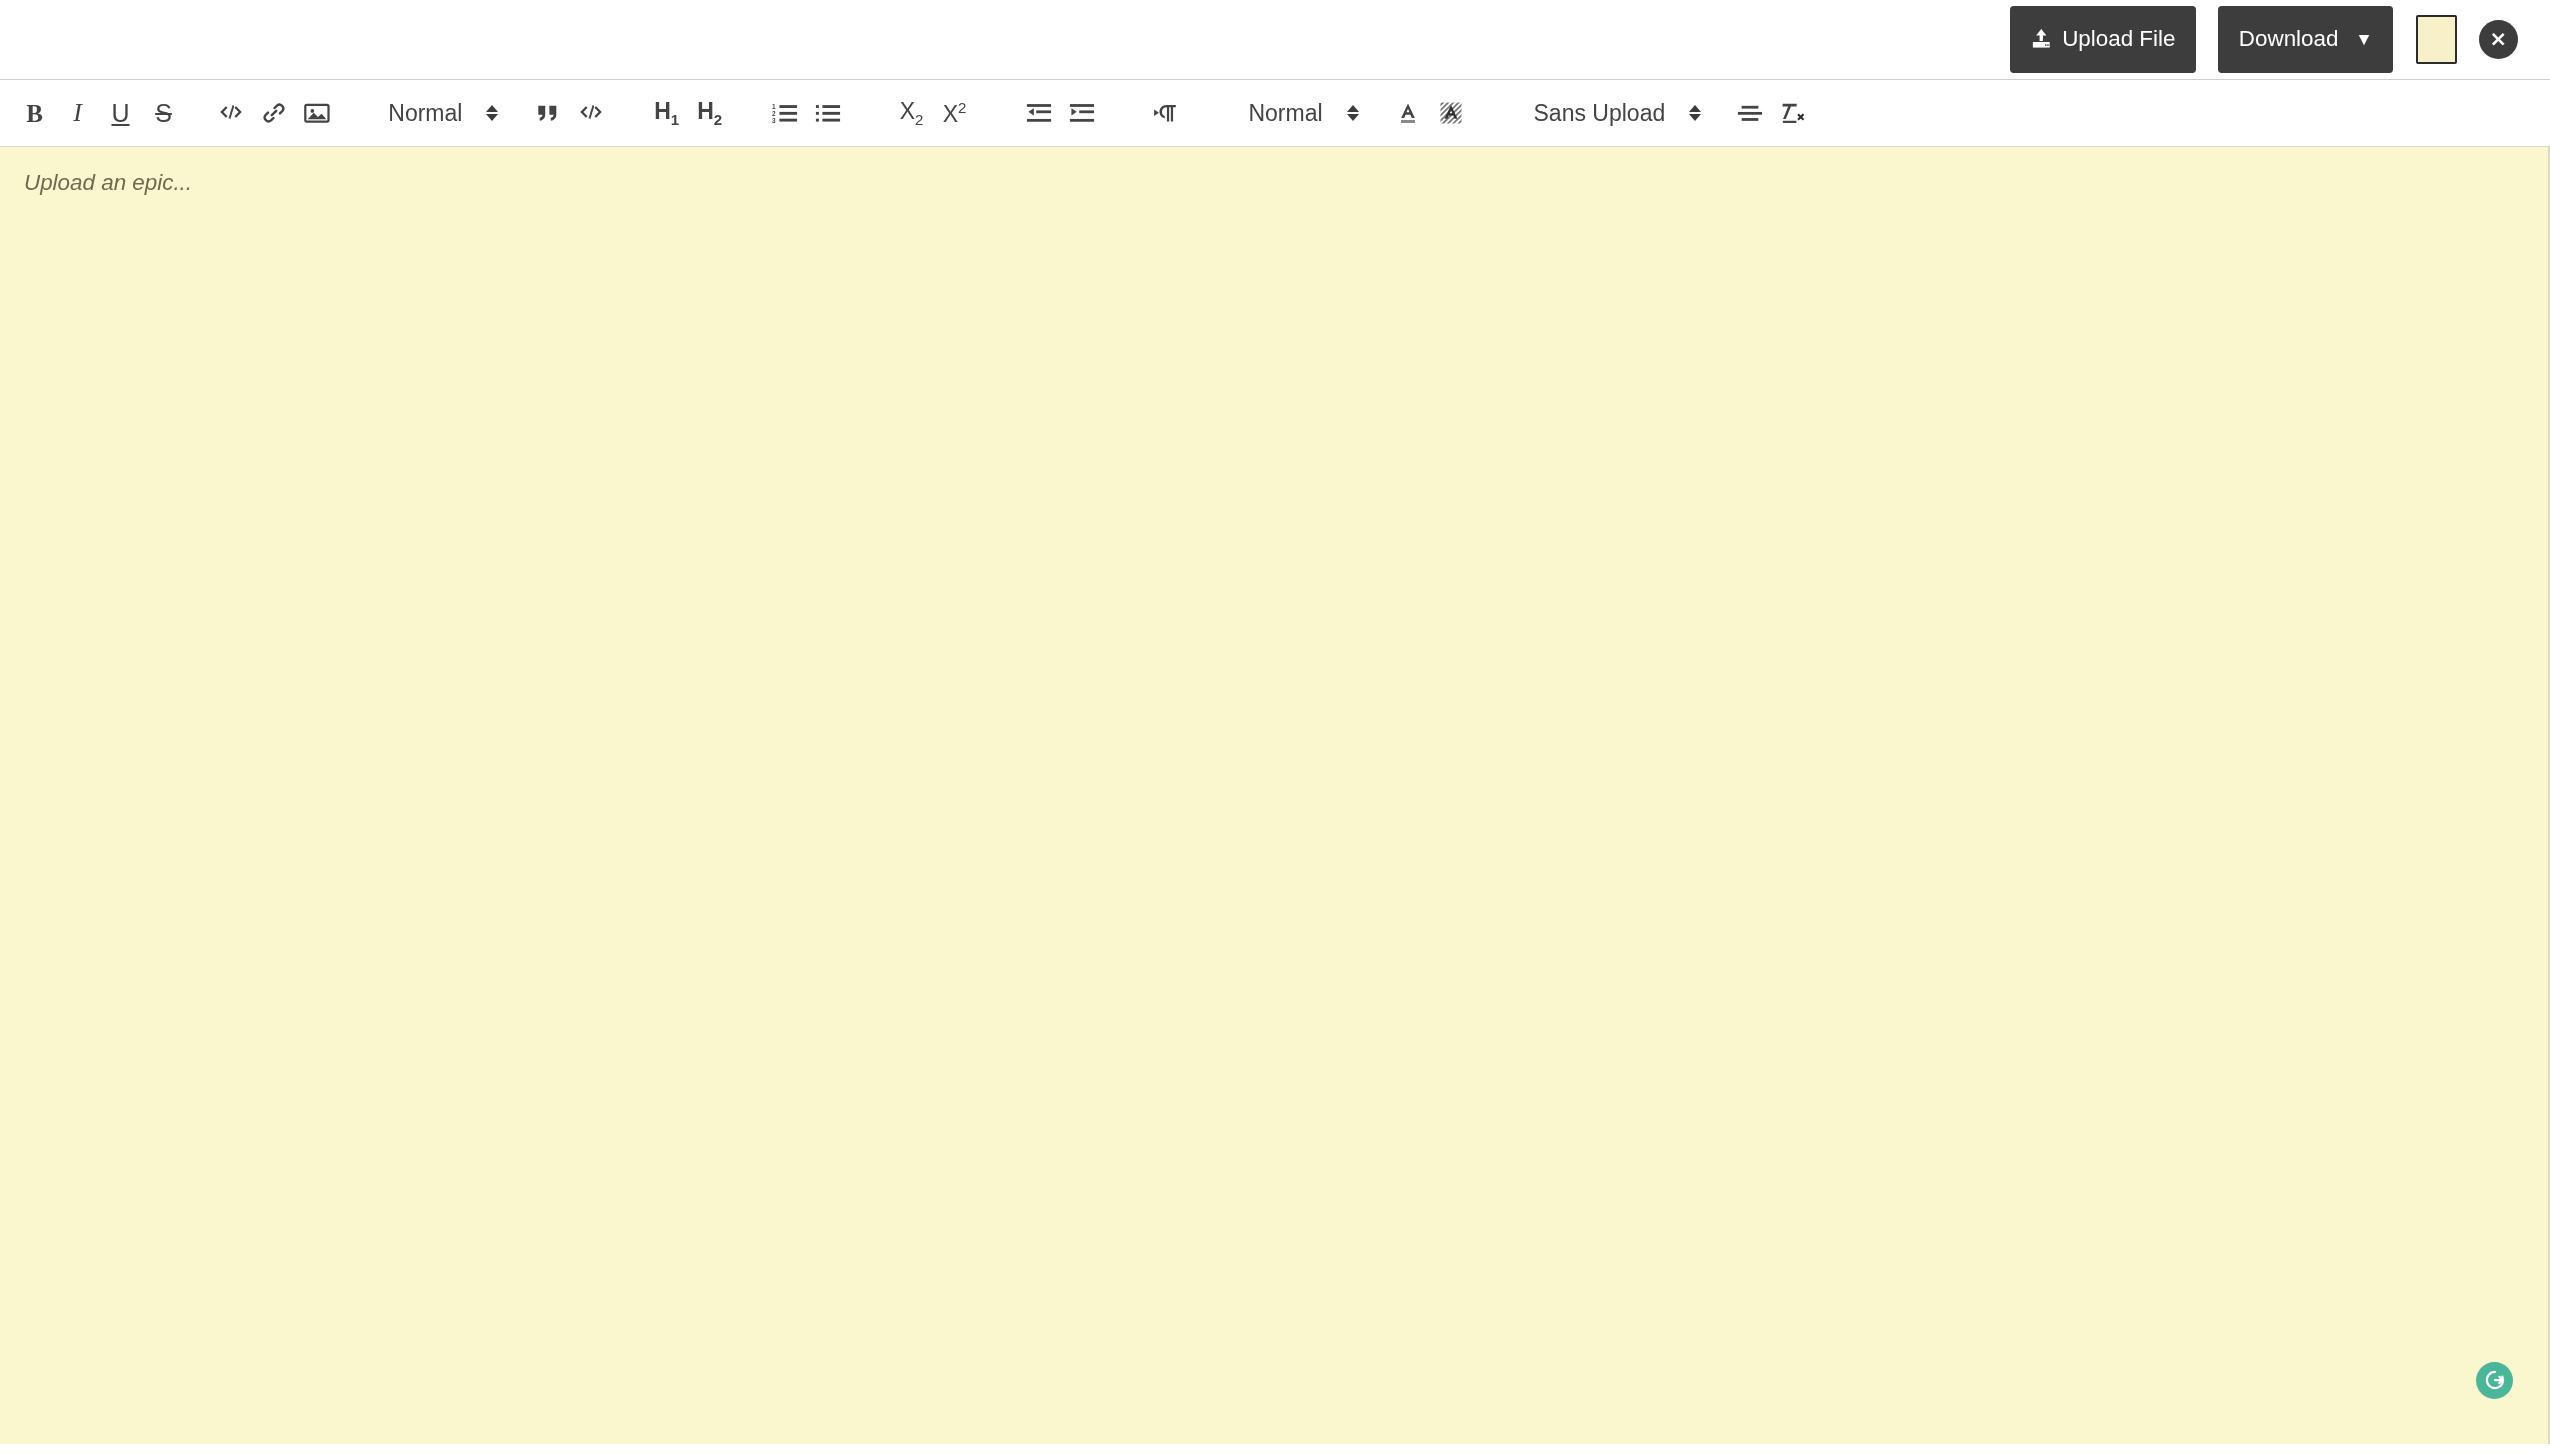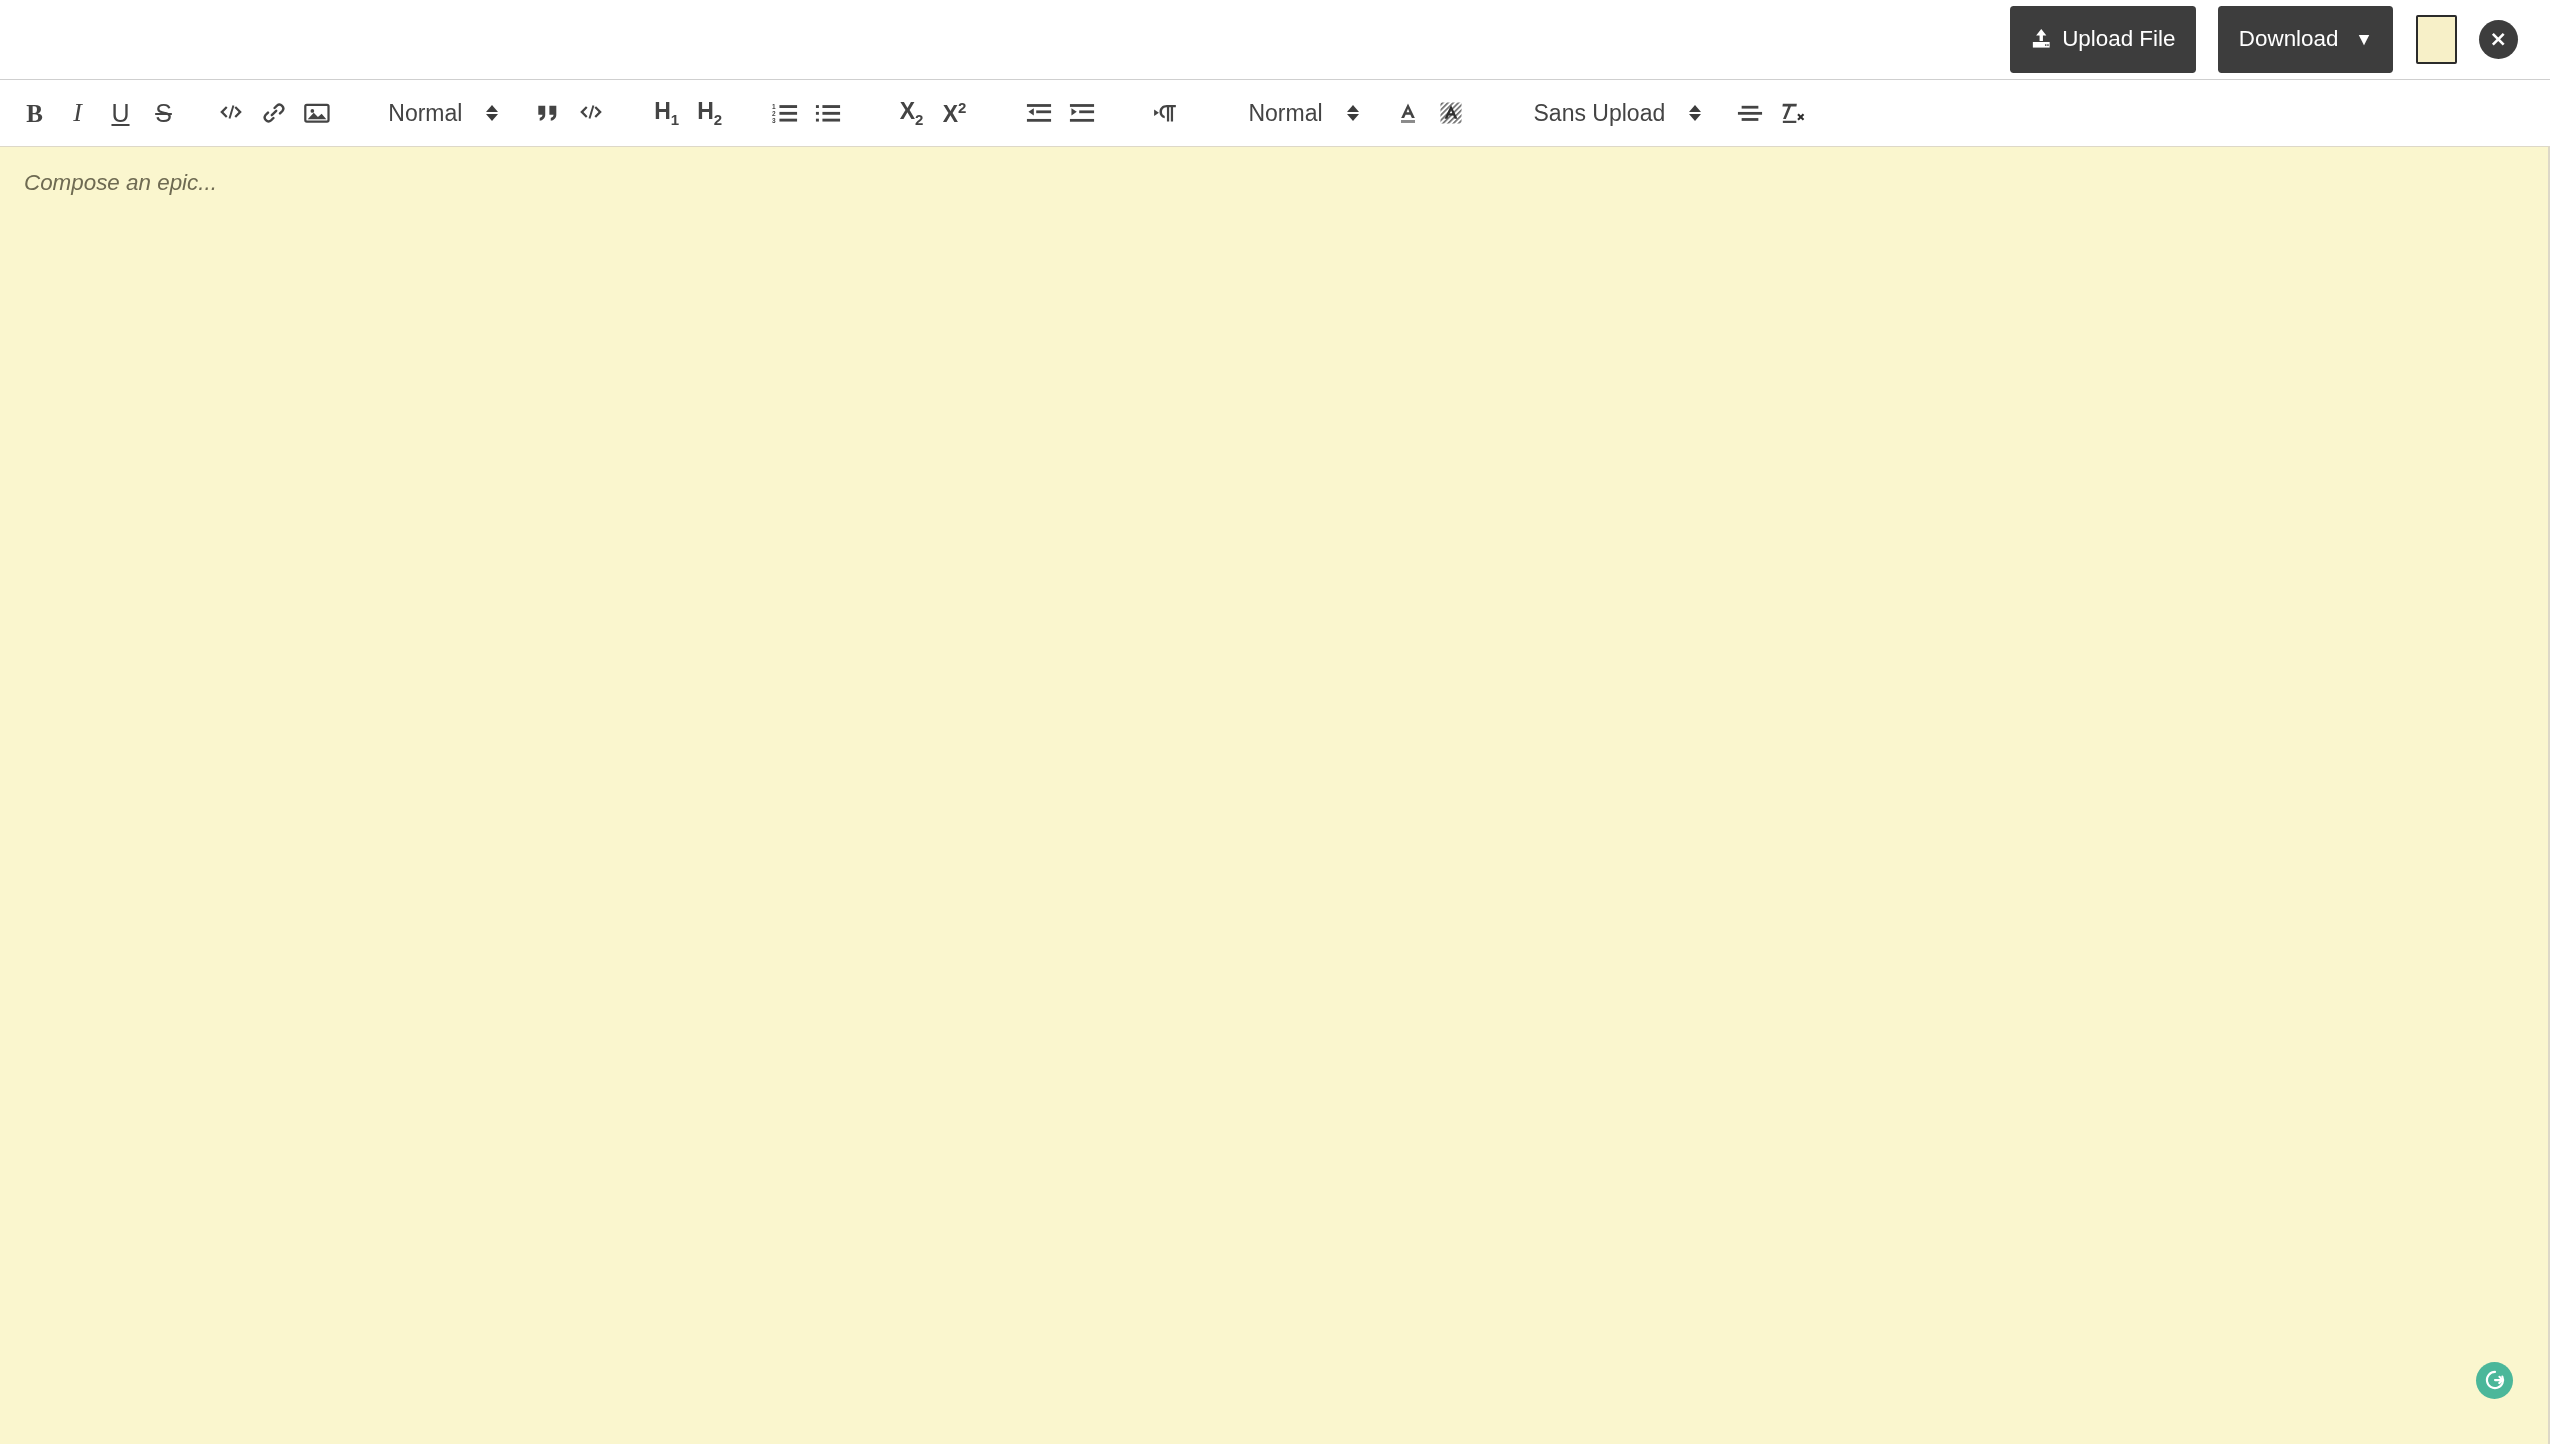--- a/index.html
+++ b/index.html
@@ -134,21 +134,21 @@
     line-height: 1;
     font-family: "Liberation Serif", serif;
   }
   .tb-txt.ital { font-style: italic; font-weight: normal; font-size: 26px; }
   .tb-txt.undl { text-decoration: underline; font-weight: normal; font-size: 25px; font-family:"Liberation Sans",sans-serif;}
   .tb-txt.strk { text-decoration: line-through; font-weight: normal; font-size: 25px; font-family:"Liberation Sans",sans-serif;}
 
   .hx { font-size: 23px; font-weight: bold; color:#444; font-family:"Liberation Sans",sans-serif; line-height:1;margin-left:18px; }
   .hx sub { font-size: 15px; font-weight: bold; }
 
-  .supsub { font-size: 23px; font-weight: bold; color:#444; font-family:"Liberation Sans",sans-serif; line-height:1;}
+  .supsub { font-size: 23px; font-weight: normal; color:#444; font-family:"Liberation Sans",sans-serif; line-height:1;}
   .supsub sub { font-size: 15px; }
   .supsub sup { font-size: 15px; }
 
   
   .tb-picker {
     display: inline-flex;
     align-items: center;
     background: transparent;
     border: none;
     cursor: pointer;
@@ -511,21 +511,21 @@
             <path d="M18.6 15.2 L20.2 13.6 L22.4 15.8 L24.6 13.6 L26.2 15.2 L24.0 17.4 L26.2 19.6 L24.6 21.2 L22.4 19.0 L20.2 21.2 L18.6 19.6 L20.8 17.4 Z" fill="#2f2f2f"></path>
           </svg>
         </span>
       </button>
     </div>
 
   </div>
 
   <div class="editor-wrap">
     <div class="editor-area">
-      <div class="placeholder">Compose an epic...</div>
+      <div class="placeholder">Upload an epic...</div>
     </div>
 
     <div class="grammarly-badge">
       <span>
         <svg width="24" height="24" viewBox="0 0 26 26">
           <path d="M13 4.2 a8.8 8.8 0 1 0 8.0 5.1" fill="none" stroke="#ffffff" stroke-width="2.3" stroke-linecap="round"></path>
           <path d="M13 13.1 L20.4 13.1" fill="none" stroke="#ffffff" stroke-width="2.3" stroke-linecap="round"></path>
           <path d="M17.6 16.4 L21.2 13.0 L17.8 9.6" fill="none" stroke="#ffffff" stroke-width="2.3" stroke-linecap="round" stroke-linejoin="round"></path>
         </svg>
       </span>

